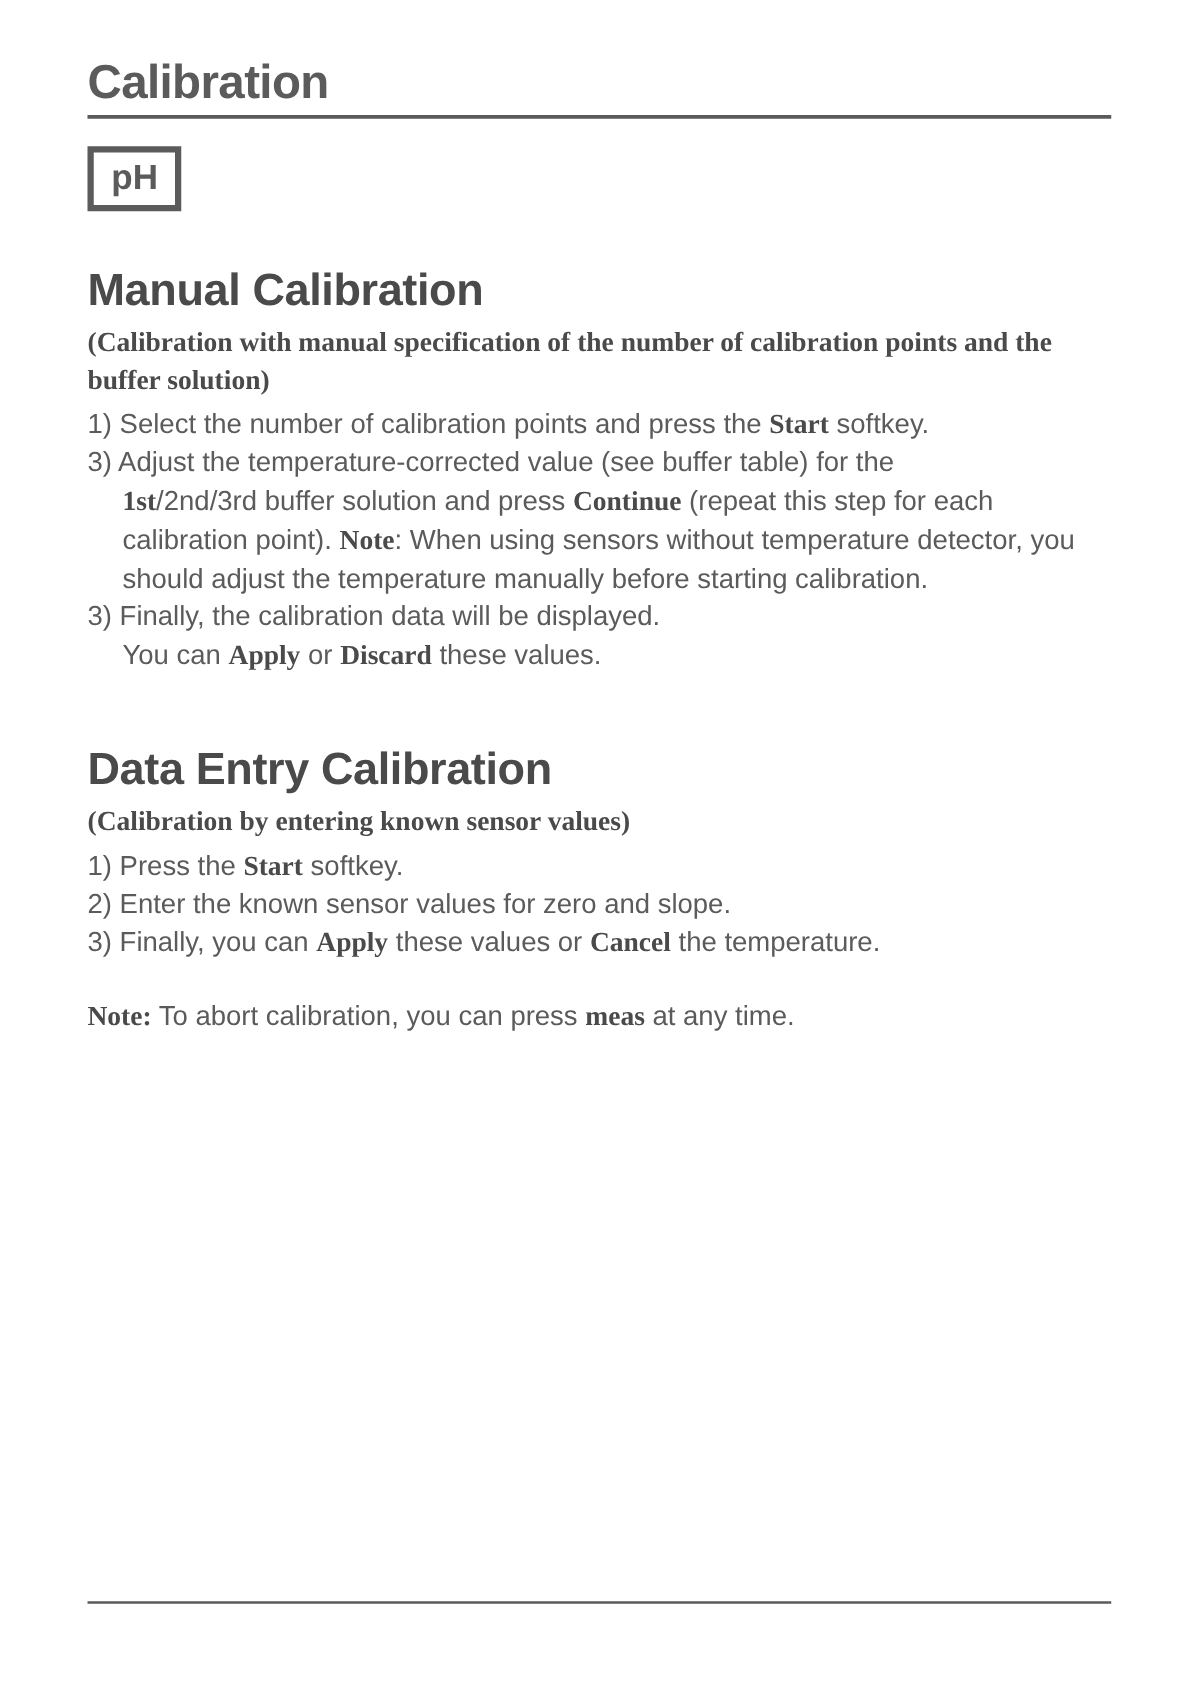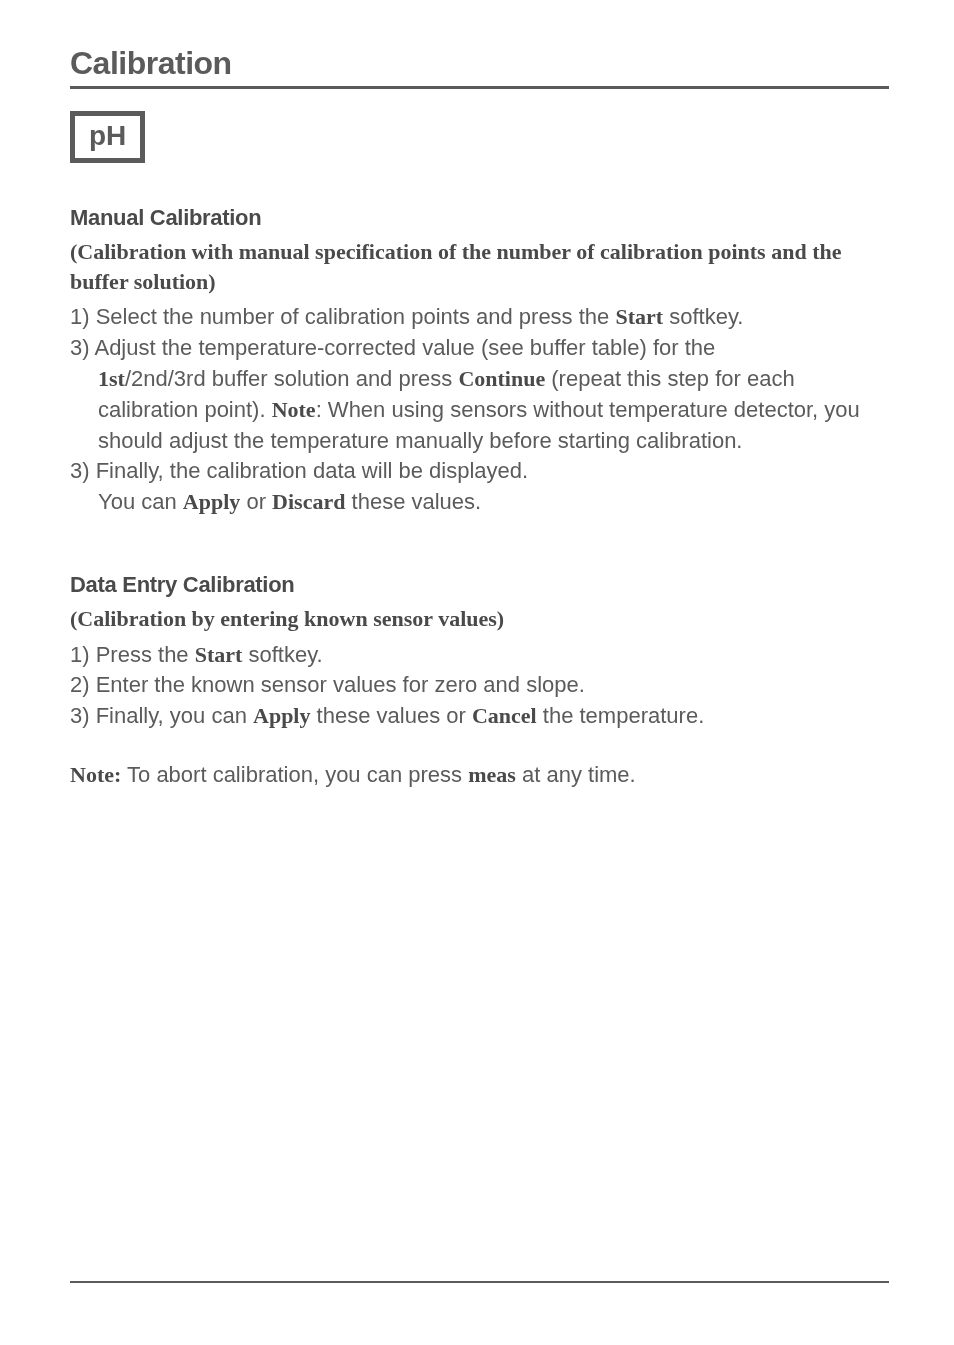--- a/index.html
+++ b/index.html
@@ -6,40 +6,40 @@
   body {
     width: 954px;
     height: 1345px;
     background: #ffffff;
     font-family: "Helvetica Neue", Helvetica, Arial, sans-serif;
     color: #5b5b5b;
     padding: 45px 65px 40px 70px;
     position: relative;
   }
   .title {
-    font-size: 32px;
+    font-size: 38px;
     font-weight: 700;
     color: #5b5b5b;
     border-bottom: 3px solid #5b5b5b;
     padding-bottom: 4px;
     margin-bottom: 22px;
     letter-spacing: -0.5px;
   }
   .ph-box {
     display: inline-block;
     border: 5px solid #5b5b5b;
     padding: 6px 14px 8px 14px;
     font-size: 28px;
     font-weight: 700;
     color: #5b5b5b;
     margin-bottom: 42px;
     line-height: 1;
   }
   .section-heading {
-    font-size: 22px;
+    font-size: 36px;
     font-weight: 700;
     color: #4a4a4a;
     margin-bottom: 6px;
     letter-spacing: -0.3px;
   }
   .sub-heading {
     font-size: 22px;
     font-weight: 700;
     color: #4a4a4a;
     line-height: 1.35;

